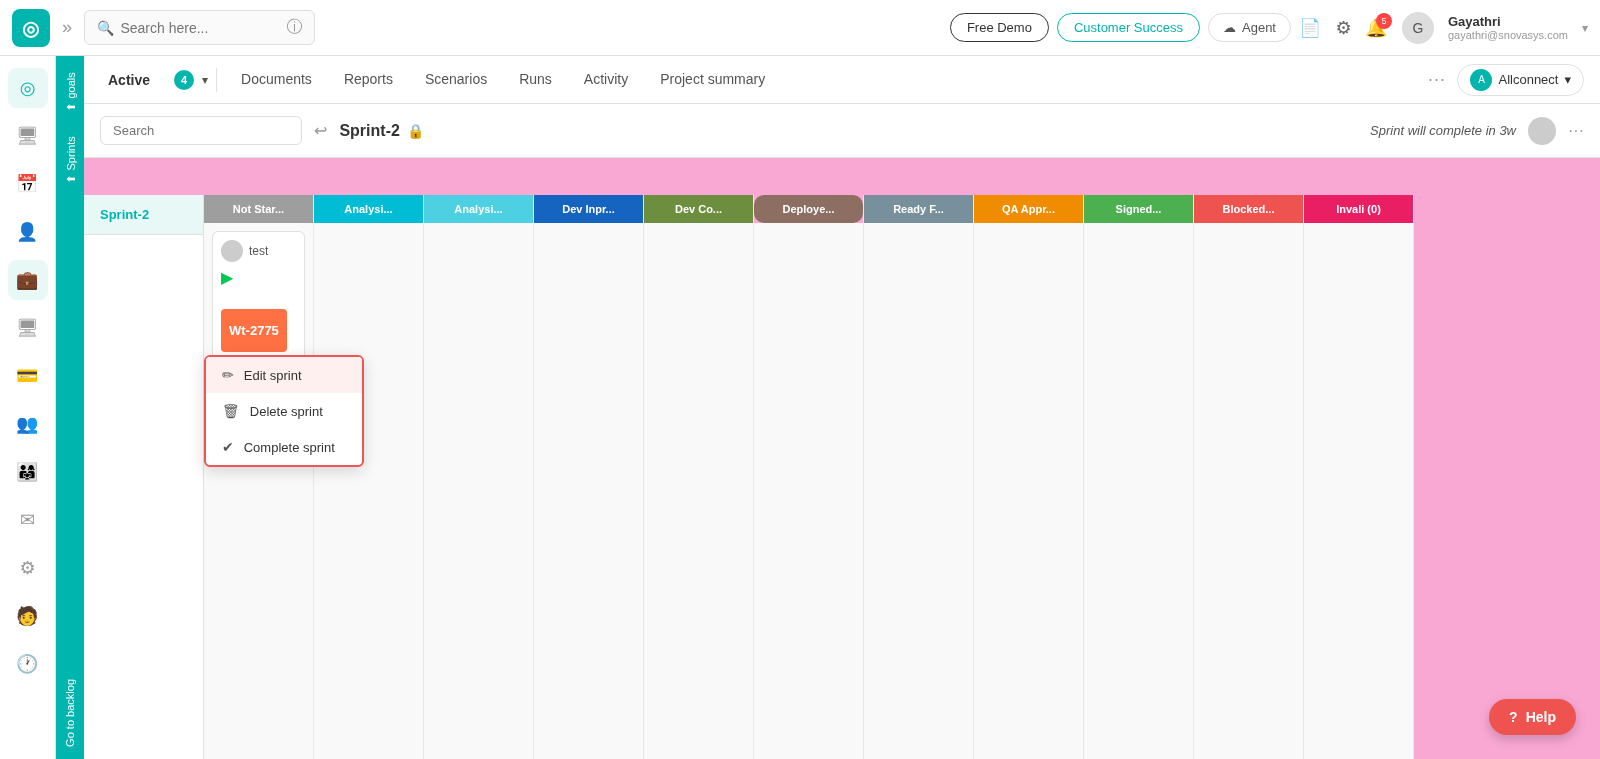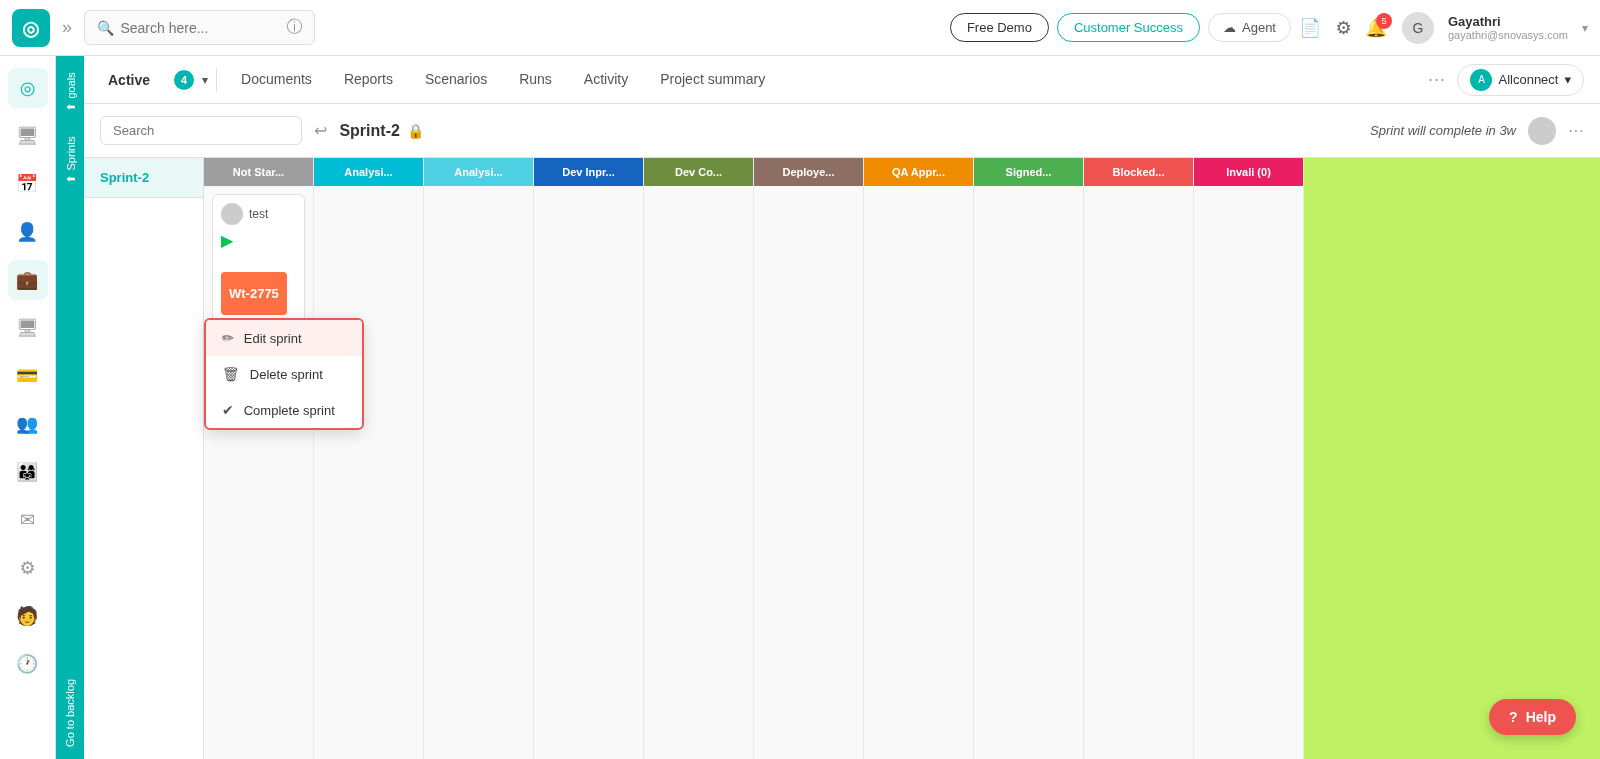--- a/index.html
+++ b/index.html
@@ -118,21 +118,22 @@
       padding: 4px 12px; font-size: 13px; color: #333; cursor: pointer;
     }
     .allconnect-avatar {
       width: 22px; height: 22px; border-radius: 50%; background: #00b5ad;
       display: flex; align-items: center; justify-content: center; color: #fff; font-size: 10px;
     }
 
     
     .sprint-area {
       display: flex; flex-direction: column; flex: 1; overflow: hidden;
-      background: #bef264;
+      background: #f9a8d4;
+      gap: 37px;
     }
     .sprint-header {
       display: flex; align-items: center; padding: 12px 16px;
       background: #fff; border-bottom: 1px solid #e0e0e0; gap: 12px;
     }
     .sprint-search-box {
       border: 1px solid #ddd; border-radius: 6px; padding: 6px 12px;
       background: #fff; font-size: 13px; min-width: 160px;
     }
     .sprint-undo { color: #999; font-size: 16px; cursor: pointer; }
@@ -200,21 +201,21 @@
     }
     .task-time { font-size: 11px; color: #555; margin-bottom: 4px; }
     .task-calendar { font-size: 14px; color: #00b5ad; cursor: pointer; }
 
     
     .col-not-started { background: #9e9e9e; }
     .col-analysis1 { background: #00bcd4; }
     .col-analysis2 { background: #4dd0e1; }
     .col-dev-inprogress { background: #1565c0; }
     .col-dev-complete { background: #6d8e3e; }
-    .col-deployed { background: #8d6e63; }
+    .col-deployed { background: #8d6e63; border-radius: 10px; }
     .col-ready { background: #78909c; }
     .col-qa-approved { background: #ef8c00; }
     .col-signed { background: #4caf50; }
     .col-blocked { background: #ef5350; }
     .col-invalid { background: #e91e63; }
 
     
     .help-btn {
       position: fixed; bottom: 24px; right: 24px; z-index: 999;
       background: #ef5350; color: #fff; border-radius: 24px;
@@ -384,20 +385,24 @@
         </div>
         <div class="board-column">
           <div class="column-header col-dev-complete">Dev Co...</div>
           <div class="column-body"></div>
         </div>
         <div class="board-column">
           <div class="column-header col-deployed">Deploye...</div>
           <div class="column-body"></div>
         </div>
         <div class="board-column">
+          <div class="column-header col-ready">Ready F...</div>
+          <div class="column-body"></div>
+        </div>
+        <div class="board-column">
           <div class="column-header col-qa-approved">QA Appr...</div>
           <div class="column-body"></div>
         </div>
         <div class="board-column">
           <div class="column-header col-signed">Signed...</div>
           <div class="column-body"></div>
         </div>
         <div class="board-column">
           <div class="column-header col-blocked">Blocked...</div>
           <div class="column-body"></div>

